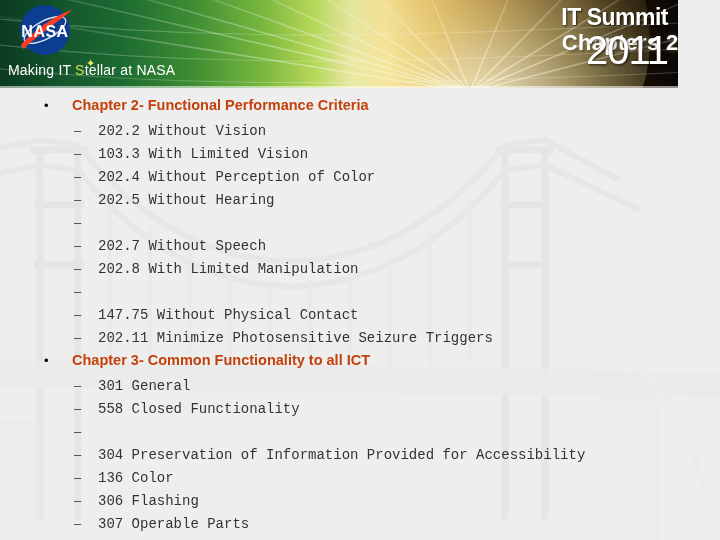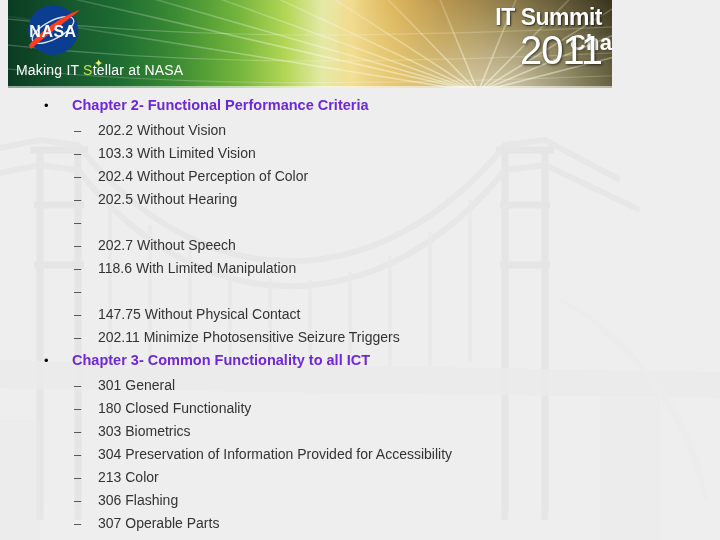--- a/index.html
+++ b/index.html
@@ -23,23 +23,23 @@
   .bg-watermark {
     position: absolute;
     inset: 0;
     z-index: 0;
     pointer-events: none;
   }
 
   
   .header {
     position: absolute;
-    left: 8px;
+    left: 0;
     top: 0;
-    width: 604px;
+    width: 678px;
     height: 88px;
     overflow: hidden;
     z-index: 3;
     background:
       linear-gradient(90deg,
         #0b3b22 0%,
         #14552c 9%,
         #1d6b31 18%,
         #3d8c33 28%,
         #73b43c 38%,
@@ -182,40 +182,40 @@
     flex: 0 0 28px;
     color: #000000;
     font-size: 13px;
     line-height: 23px;
   }
   .bullet-l1 .text {
     font-family: "Liberation Sans", sans-serif;
     font-weight: bold;
     font-size: 14.5px;
     line-height: 23px;
-    color: #6d28d9;
+    color: #c2410c;
   }
 
   .bullet-l2 {
     position: relative;
     display: flex;
     align-items: baseline;
     margin: 0;
     padding: 0 0 0 74px;
     height: 23px;
   }
   .bullet-l2 .marker {
     width: 24px;
     flex: 0 0 24px;
     color: #444444;
     font-size: 13px;
     line-height: 23px;
   }
   .bullet-l2 .text {
-    font-family: Liberation Sans, sans-serif;
+    font-family: Liberation Mono, monospace;
     font-weight: normal;
     font-size: 14px;
     line-height: 23px;
     color: #333333;
     text-align: center;
   }
 
   .spacer-1 { height: 6px; }
   .spacer-2 { height: 2px; }
 </style>
@@ -354,21 +354,21 @@
     </div>
     <div class="bullet-l2">
       <span class="marker">–</span>
     </div>
     <div class="bullet-l2">
       <span class="marker">–</span>
       <span class="text">202.7 Without Speech</span>
     </div>
     <div class="bullet-l2">
       <span class="marker">–</span>
-      <span class="text">118.6 With Limited Manipulation</span>
+      <span class="text">202.8 With Limited Manipulation</span>
     </div>
     <div class="bullet-l2">
       <span class="marker">–</span>
     </div>
     <div class="bullet-l2">
       <span class="marker">–</span>
       <span class="text">147.75 Without Physical Contact</span>
     </div>
     <div class="bullet-l2">
       <span class="marker">–</span>
@@ -380,33 +380,32 @@
       <span class="text">Chapter 3- Common Functionality to all ICT</span>
     </div>
     <div class="spacer-2"></div>
 
     <div class="bullet-l2">
       <span class="marker">–</span>
       <span class="text">301 General</span>
     </div>
     <div class="bullet-l2">
       <span class="marker">–</span>
-      <span class="text">180 Closed Functionality</span>
-    </div>
-    <div class="bullet-l2">
-      <span class="marker">–</span>
-      <span class="text">303 Biometrics</span>
+      <span class="text">558 Closed Functionality</span>
+    </div>
+    <div class="bullet-l2">
+      <span class="marker">–</span>
     </div>
     <div class="bullet-l2">
       <span class="marker">–</span>
       <span class="text">304 Preservation of Information Provided for Accessibility</span>
     </div>
     <div class="bullet-l2">
       <span class="marker">–</span>
-      <span class="text">213 Color</span>
+      <span class="text">136 Color</span>
     </div>
     <div class="bullet-l2">
       <span class="marker">–</span>
       <span class="text">306 Flashing</span>
     </div>
     <div class="bullet-l2">
       <span class="marker">–</span>
       <span class="text">307 Operable Parts</span>
     </div>
 

